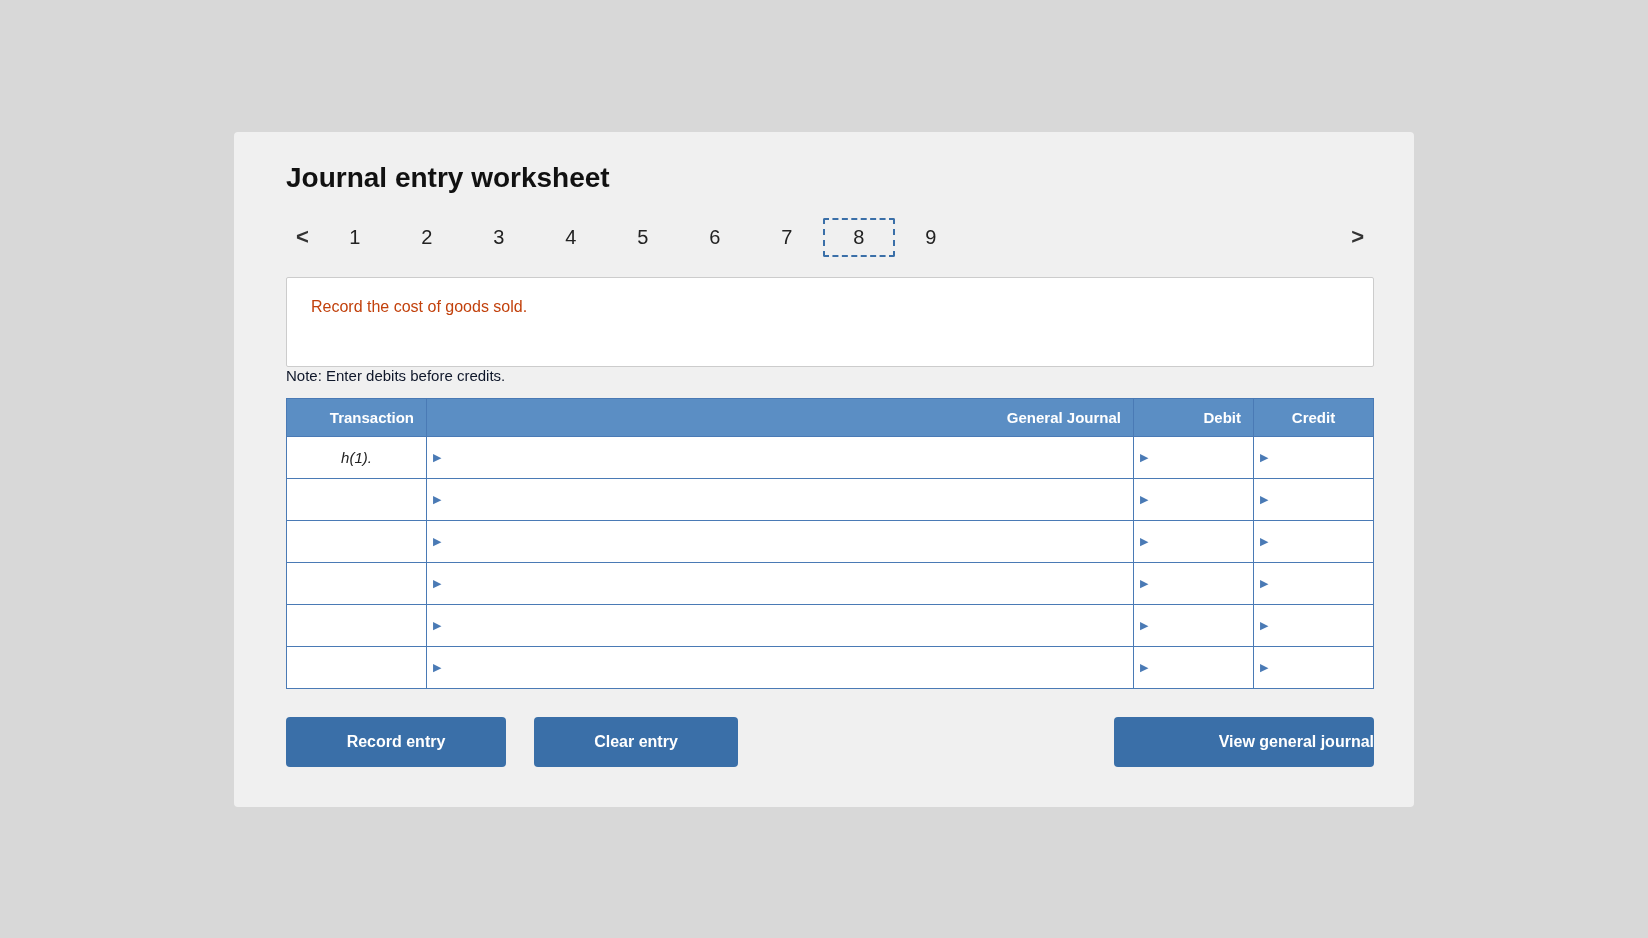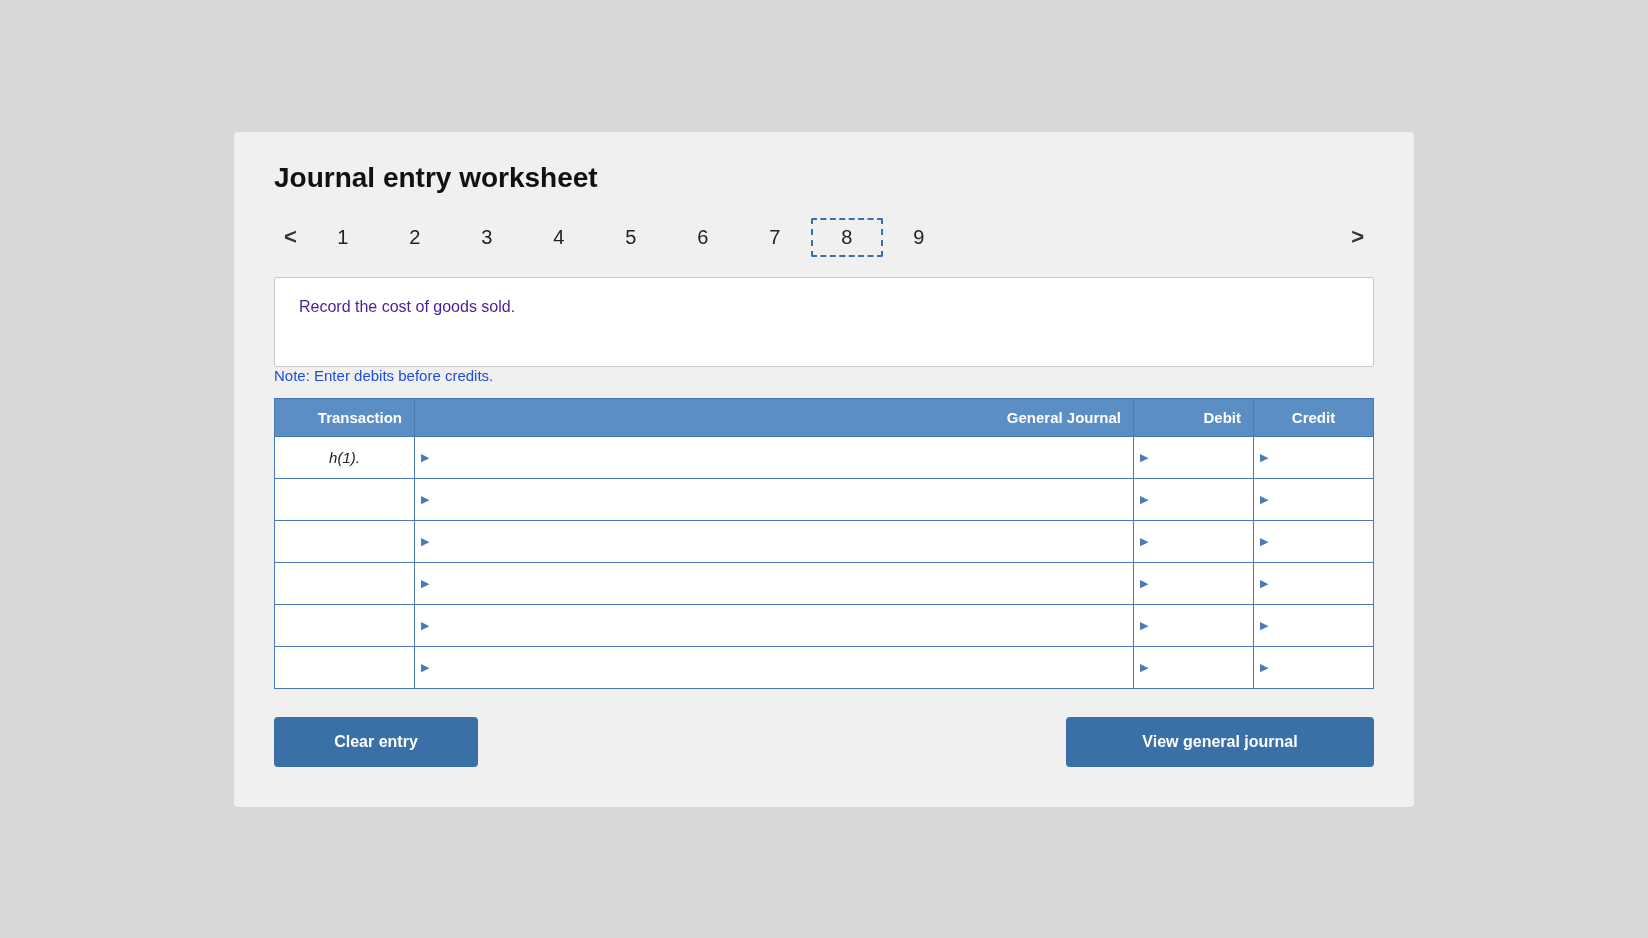--- a/index.html
+++ b/index.html
@@ -8,21 +8,21 @@
       font-family: Arial, sans-serif;
       display: flex;
       justify-content: center;
       align-items: center;
       min-height: 100vh;
       padding: 20px;
     }
     .container {
       background: #f0f0f0;
       border-radius: 4px;
-      padding: 30px 40px 40px 40px;
+      padding: 30px 40px 40px 52px;
       width: 1180px;
       max-width: 100%;
     }
     .page-title {
       font-size: 28px;
       font-weight: bold;
       color: #111;
       margin-bottom: 24px;
     }
     .nav-row {
@@ -61,24 +61,24 @@
       color: #222;
       font-size: 20px;
     }
     .instruction-box {
       background: #ffffff;
       border: 1px solid #ccc;
       border-radius: 2px;
       padding: 20px 24px;
       min-height: 90px;
       font-size: 16px;
-      color: #4c1d95;
+      color: #c2410c;
     }
     .note {
-      color: #1d4ed8;
+      color: #0f172a;
       font-size: 15px;
       margin-bottom: 14px;
     }
     .journal-table {
       width: 100%;
       border-collapse: collapse;
       margin-bottom: 28px;
       border: 1.5px solid #4a7ab5;
     }
     .journal-table thead tr th {
@@ -184,22 +184,23 @@
       text-align: center;
     }
     .btn-record {
       width: 220px;
       margin-right: 28px;
     }
     .btn-clear {
       width: 204px;
     }
     .btn-view {
-      width: 308px;
+      width: 260px;
       margin-left: auto;
+      text-align: right;
     }
   </style>
 </head>
 <body>
 
 <div class="container">
   <h1 class="page-title">Journal entry worksheet</h1>
 
   <div class="nav-row">
     <button class="nav-arrow">&lt;</button>
@@ -266,16 +267,17 @@
         <tr>
           <td class="cell-transaction"></td>
           <td class="cell-journal"><input type="text" class="cell-input" style=""></td>
           <td class="cell-debit"><input type="text" class="cell-input" style=""></td>
           <td class="cell-credit"><input type="text" class="cell-input" style=""></td>
         </tr>
       </tbody>
   </table>
 
   <div class="buttons-row">
+    <button class="btn btn-record">Record entry</button>
     <button class="btn btn-clear">Clear entry</button>
     <button class="btn btn-view">View general journal</button>
   </div>
 </div>
 
 </body></html>

